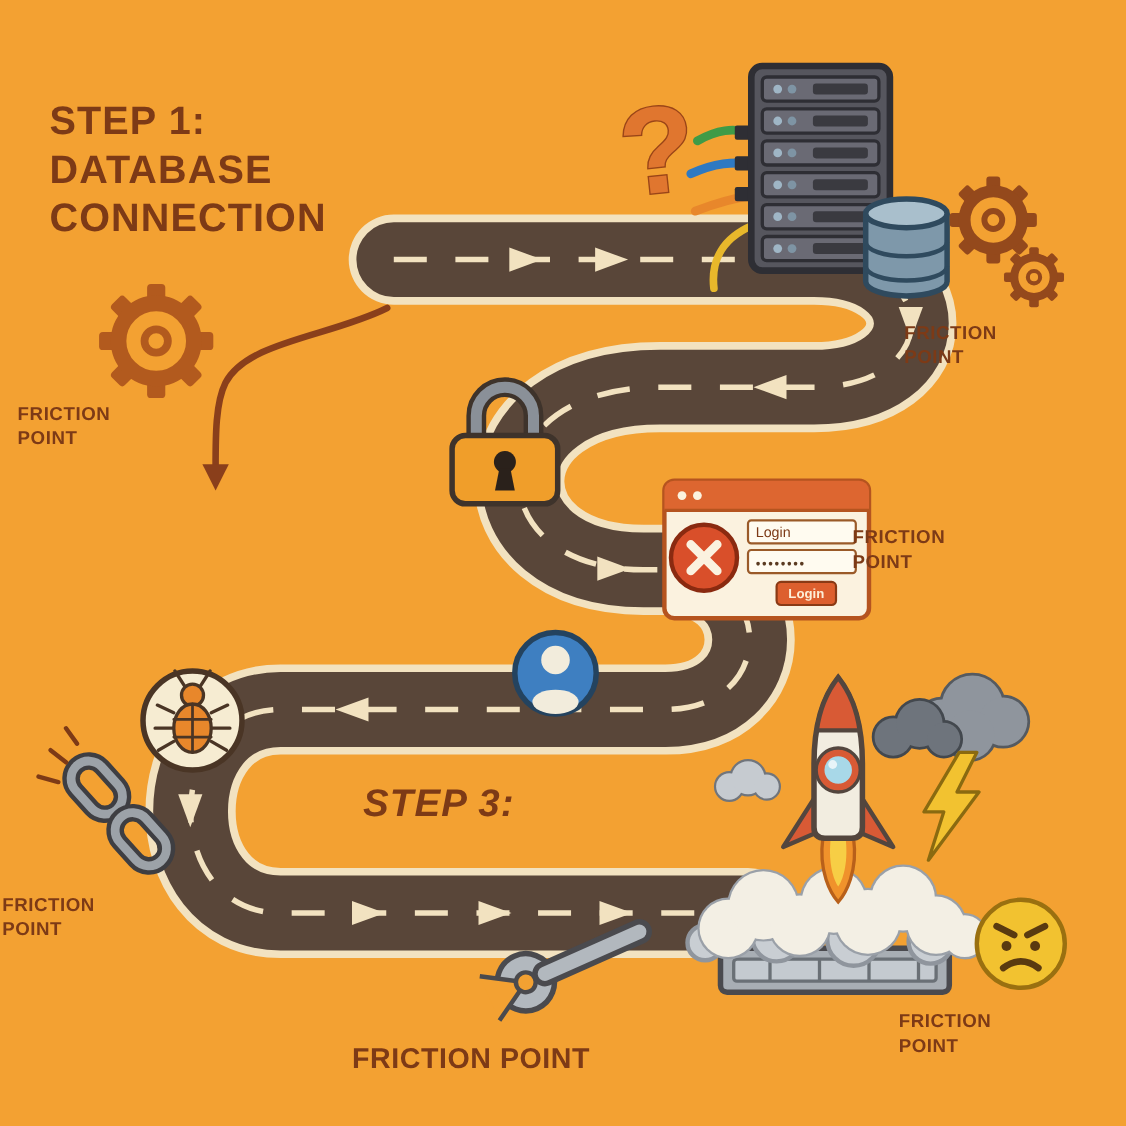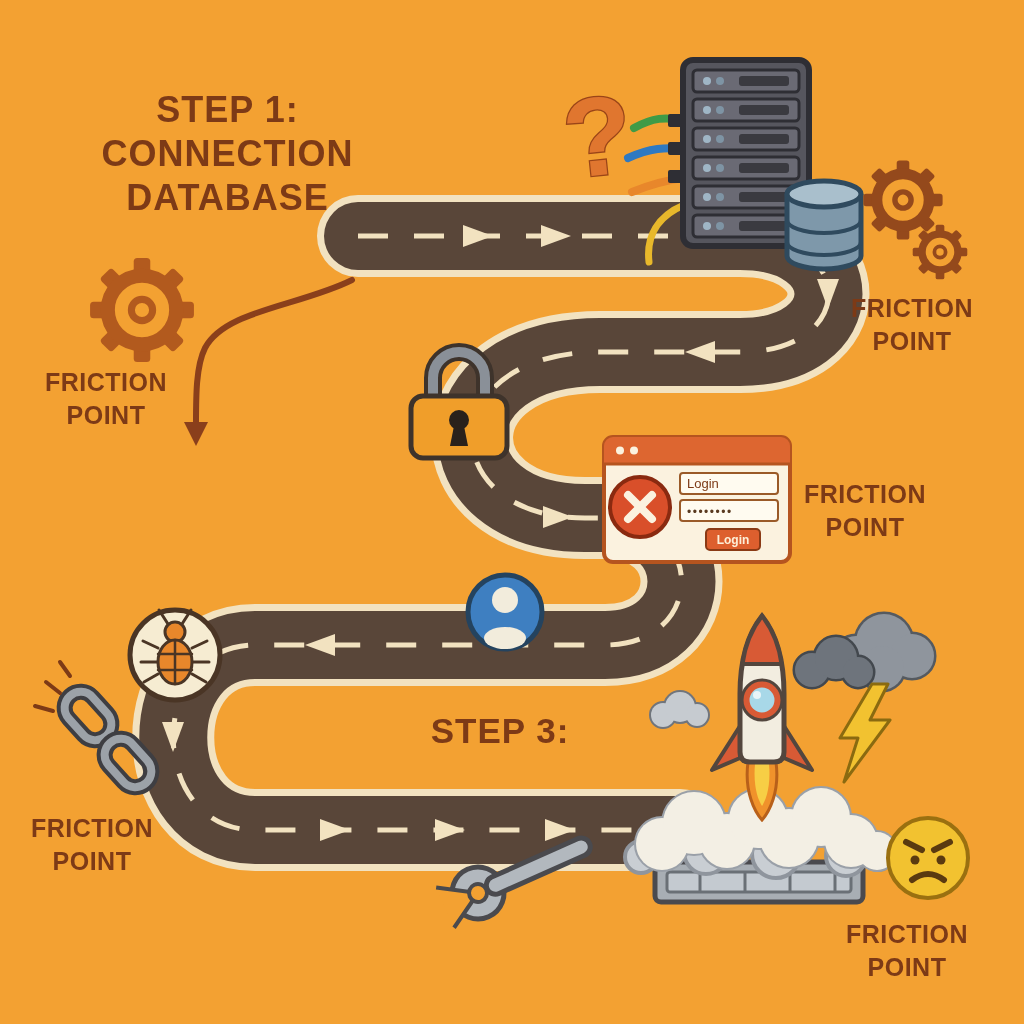--- a/index.html
+++ b/index.html
@@ -4,26 +4,26 @@
 <style>
   html,body{margin:0;padding:0;background:#666;}
   .stage{
     position:relative;width:1024px;height:1024px;margin:0 auto;
     background:#F3A132;overflow:hidden;
     font-family:"Liberation Sans",sans-serif;
   }
   .stage svg.art{position:absolute;left:0;top:0;}
   .label{
     position:absolute;font-weight:bold;color:#7D3A16;
-    text-align:center;line-height:1.22;letter-spacing:1px;
+    text-align:left;line-height:1.22;letter-spacing:1px;
   }
   .step1{left:45px;top:88px;width:365px;font-size:36px;}
   .step2{left:15px;top:452px;width:340px;font-size:30px;}
-  .step3{left:330px;top:710px;width:340px;font-size:35px;}
-  .fp{font-size:25px;letter-spacing:.5px;line-height:1.3;}
+  .step3{left:330px;top:710px;width:340px;font-size:35px;font-style:italic;}
+  .fp{font-size:17px;letter-spacing:.5px;line-height:1.3;}
   .fp-tr{left:822px;top:292px;width:180px;}
   .fp-left{left:16px;top:366px;width:180px;}
   .fp-mr{left:775px;top:478px;width:180px;}
   .fp-bl{left:2px;top:812px;width:180px;}
   .fp-bc{left:320px;top:946px;width:360px;font-size:26px;}
   .fp-br{left:817px;top:918px;width:180px;}
   svg text{font-family:"Liberation Sans",sans-serif;}
 </style>
 </head>
 <body>
@@ -285,22 +285,22 @@
     <circle cx="915" cy="860" r="4.5" fill="#5A3A10"></circle>
     <circle cx="941" cy="860" r="4.5" fill="#5A3A10"></circle>
     <path d="M 912 880 Q 928 868 944 880" stroke="#5A3A10" stroke-width="6" fill="none"></path>
   </g>
 
   <text x="598" y="175" text-anchor="middle" font-size="112" font-weight="bold" fill="#E0762F" stroke="#9A4518" stroke-width="2.5" paint-order="stroke" transform="rotate(-6 598 140)">?</text>
 </svg>
 
 <div class="label step1">
   <div>STEP 1:</div>
+  <div>DATABASE</div>
   <div>CONNECTION</div>
-  <div>DATABASE</div>
 </div>
 
 
 <div class="label step3">
   <div>STEP 3:</div>
 </div>
 
 <div class="label fp fp-tr">
   <div>FRICTION</div>
   <div>POINT</div>
@@ -314,19 +314,22 @@
 <div class="label fp fp-mr">
   <div>FRICTION</div>
   <div>POINT</div>
 </div>
 
 <div class="label fp fp-bl">
   <div>FRICTION</div>
   <div>POINT</div>
 </div>
 
+<div class="label fp fp-bc">
+  <div>FRICTION POINT</div>
+</div>
 
 <div class="label fp fp-br">
   <div>FRICTION</div>
   <div>POINT</div>
 </div>
 
 </div>
 
 </body></html>

